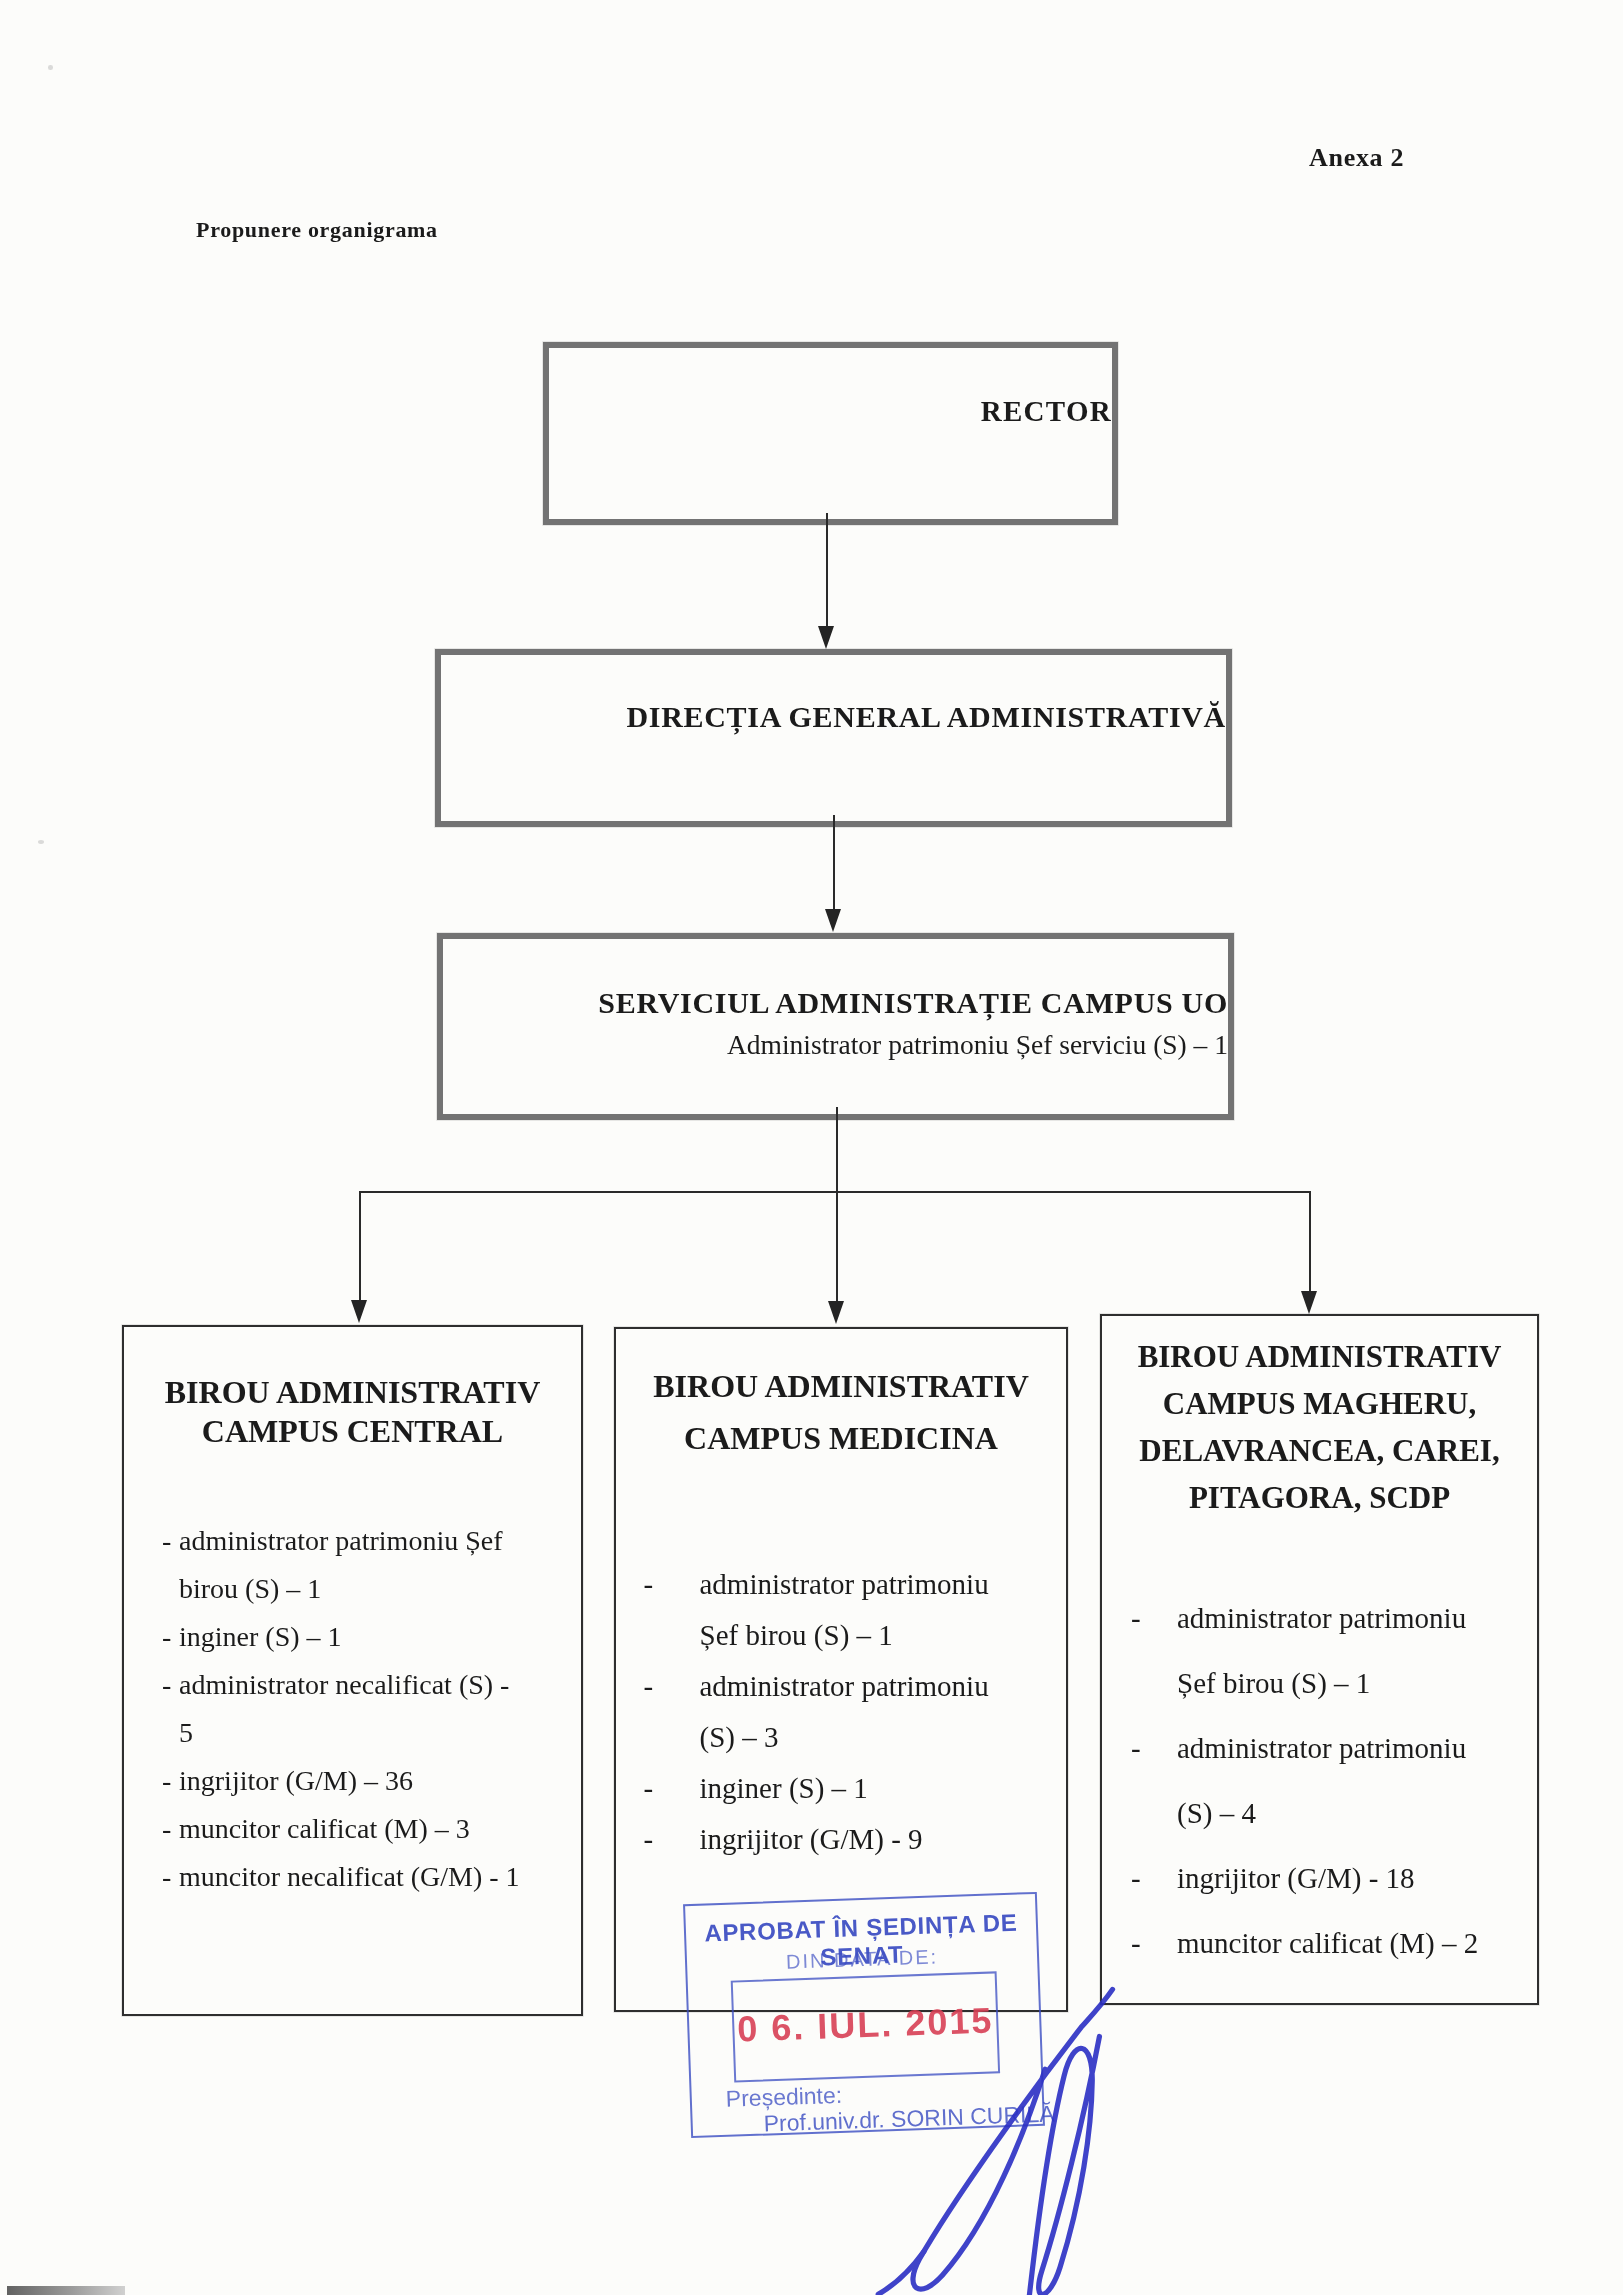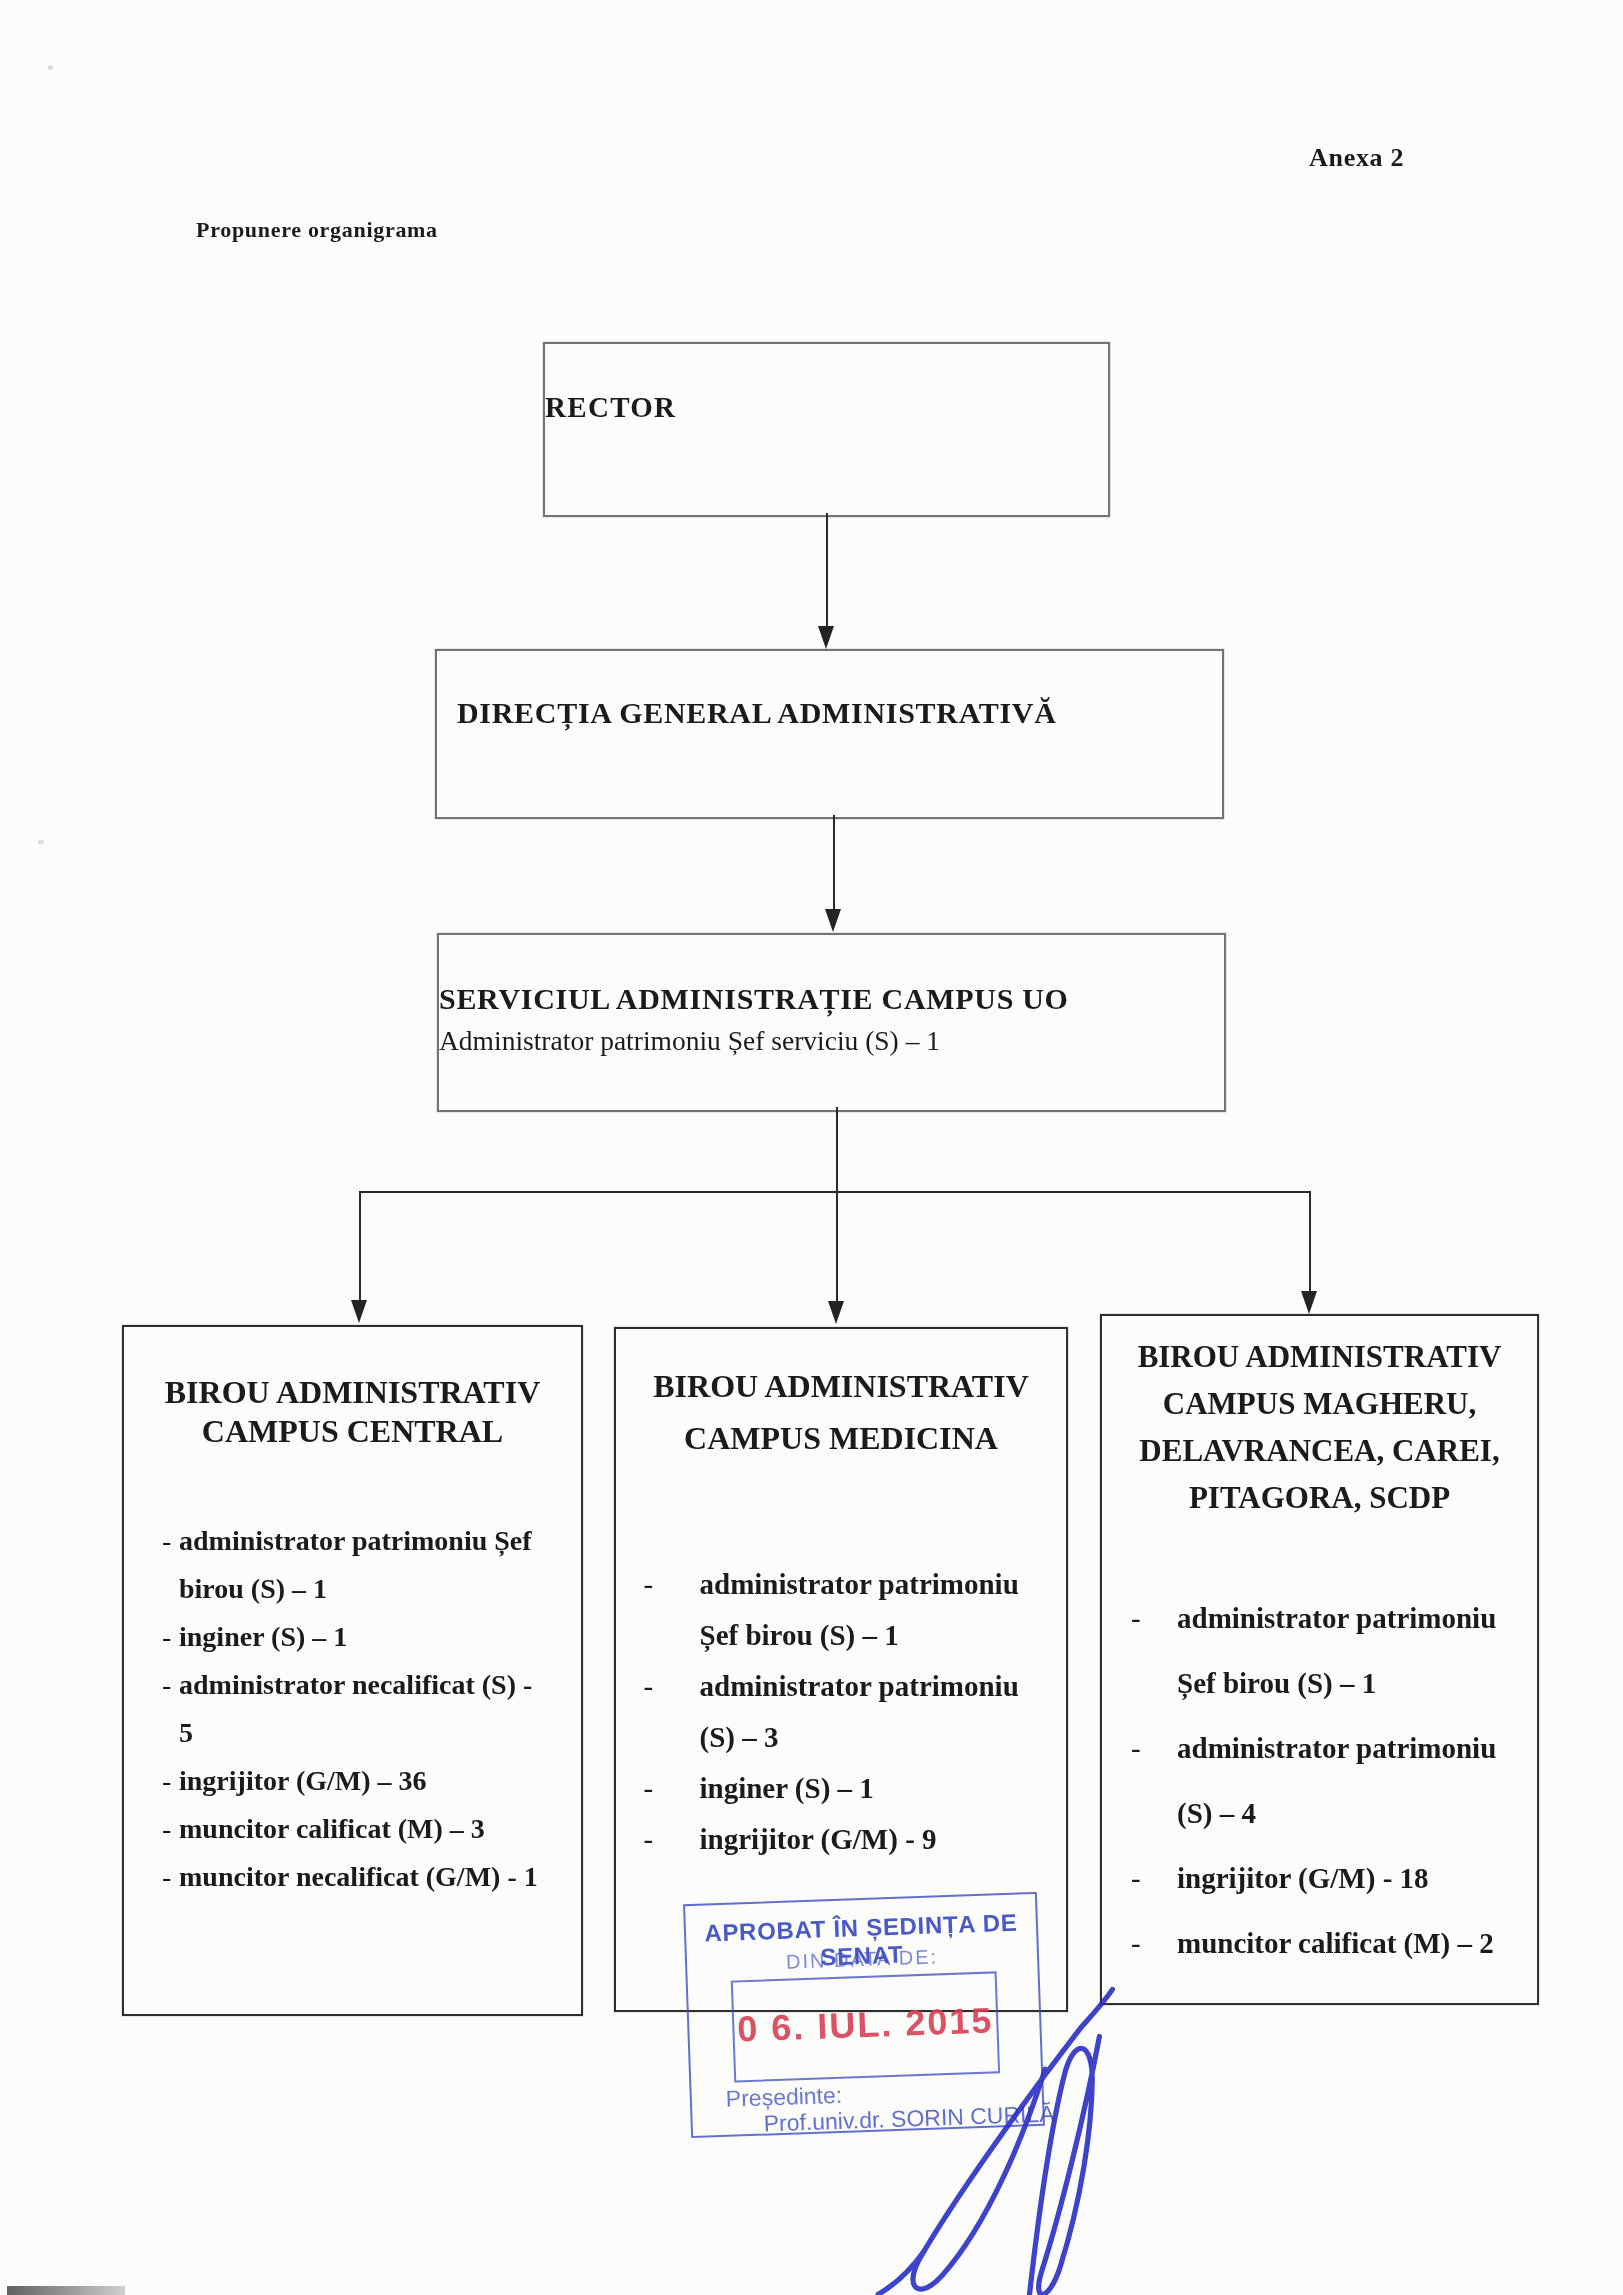--- a/index.html
+++ b/index.html
@@ -6,22 +6,22 @@
   body{width:1623px;height:2295px;position:relative;overflow:hidden;
        font-family:"Liberation Serif","DejaVu Serif",serif;color:#1b1b1b;}
   .page{position:absolute;left:0;top:0;width:1623px;height:2295px;background:#fcfcfa;}
 
   
   .annex{position:absolute;left:1309px;top:143px;width:203px;
          font-size:26px;font-weight:bold;letter-spacing:0.7px;}
   .heading{position:absolute;left:196px;top:217px;font-size:22px;font-weight:bold;letter-spacing:0.7px;}
 
   
-  .node{position:absolute;border:2px solid #737373;box-shadow:0 0 0 0.7px rgba(40,40,40,.15);
-        background:transparent;text-align:left;}
+  .node{position:absolute;border:6px solid #737373;box-shadow:0 0 0 0.7px rgba(40,40,40,.15);
+        background:transparent;text-align:right;}
   .node .bt{font-weight:bold;}
   #rector{left:543px;top:342px;width:563px;height:171px;}
   #rector .bt{margin-top:47px;font-size:29px;letter-spacing:1.3px;}
   #dga{left:435px;top:649px;width:785px;height:166px;}
   #dga .bt{margin-top:45px;font-size:30px;letter-spacing:0.7px;padding-left:20px;}
   #serv{left:437px;top:933px;width:785px;height:175px;}
   #serv .bt{margin-top:47px;font-size:30px;letter-spacing:0.7px;}
   #serv .bs{margin-top:9.2px;font-size:27.5px;}
 
   .office{position:absolute;border:2px solid #2e2e2e;box-shadow:0 0 0 0.7px rgba(40,40,40,.15);}
@@ -36,21 +36,21 @@
 
   .items{position:absolute;left:0;right:0;}
   #central  .items{top:190px;padding-left:38px;font-size:28px;line-height:48px;}
   #medicina .items{top:230px;padding-left:27.5px;font-size:29px;line-height:51px;}
   #magheru  .items{top:270px;padding-left:29px;font-size:29px;line-height:65px;}
   .item{display:flex;align-items:flex-start;}
   .dash{flex:0 0 auto;}
   #central  .dash{width:17px;}
   #medicina .dash{width:56px;}
   #magheru  .dash{width:46px;}
-  .itext{flex:1 1 auto;padding-right:21px;font-weight:bold;}
+  .itext{flex:1 1 auto;padding-right:21px;}
 
   
   .vline,.hline{position:absolute;background:#2a2a2a;}
   .vline{width:2px;}
   .hline{height:2px;}
   .arrow{position:absolute;width:0;height:0;border-left:8.5px solid transparent;
          border-right:8.5px solid transparent;border-top:23.6px solid #242424;}
 
   
   .stamp{position:absolute;left:687px;top:1898px;width:350px;height:230px;

